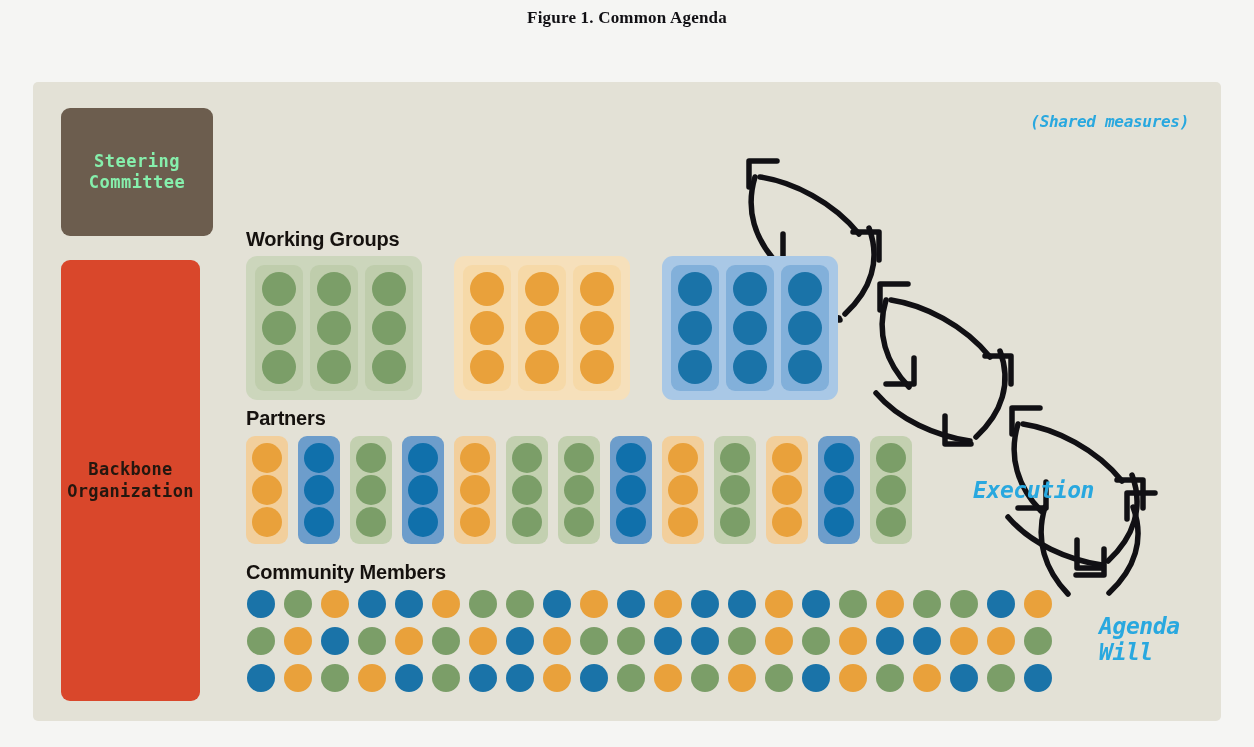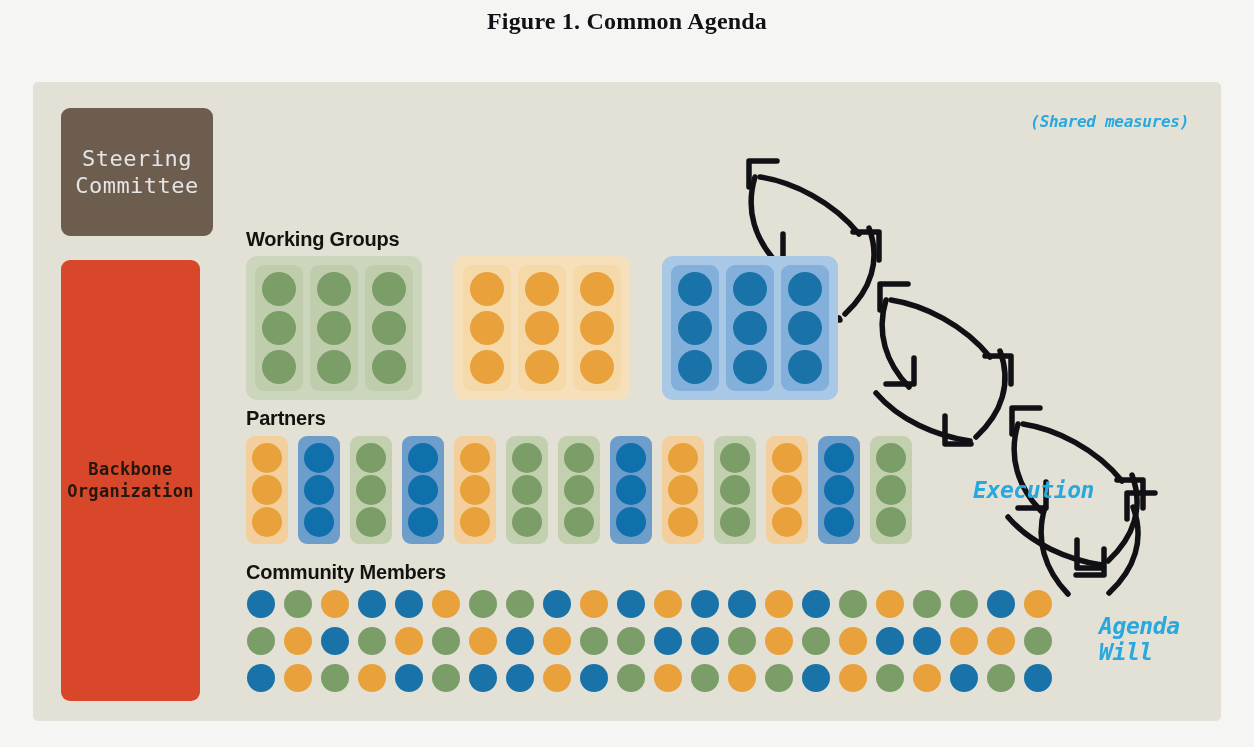--- a/index.html
+++ b/index.html
@@ -8,42 +8,42 @@
     background:#f5f5f3;
     font-family:"Liberation Sans", sans-serif;
     overflow:hidden;
     position:relative;
   }
   #figure-title{
     position:absolute;top:8px;left:0;width:1254px;
     text-align:center;
     font-family:"Liberation Serif", serif;
     font-weight:bold;
-    font-size:24px;
+    font-size:17px;
     color:#111014;
     letter-spacing:.2px;
   }
   #panel{
     position:absolute;left:33px;top:82px;
     width:1188px;height:639px;
     background:#e3e1d6;
     border-radius:5px;
   }
   
   #steering-committee{
     position:absolute;left:28px;top:26px;
     width:152px;height:128px;
     background:#6c5d4e;
     border-radius:9px;
     display:flex;align-items:center;justify-content:center;
   }
   #steering-committee .boxlabel{
-    color:#e5e5e5;
+    color:#86efac;
     font-family:"DejaVu Sans Mono", monospace;
-    font-weight:normal;font-size:22px;line-height:1.25;
+    font-weight:bold;font-size:17px;line-height:1.25;
     text-align:center;letter-spacing:.5px;
   }
   #backbone-organization{
     position:absolute;left:28px;top:178px;
     width:139px;height:441px;
     background:#d9472b;
     border-radius:9px;
     display:flex;align-items:center;justify-content:center;
   }
   #backbone-organization .boxlabel{

